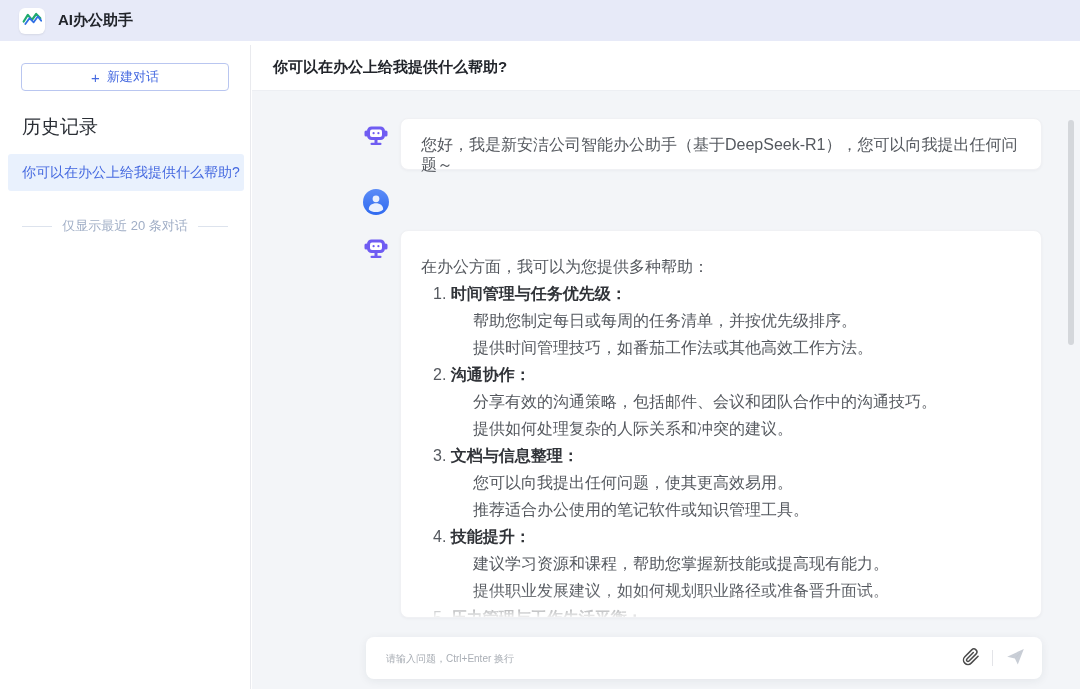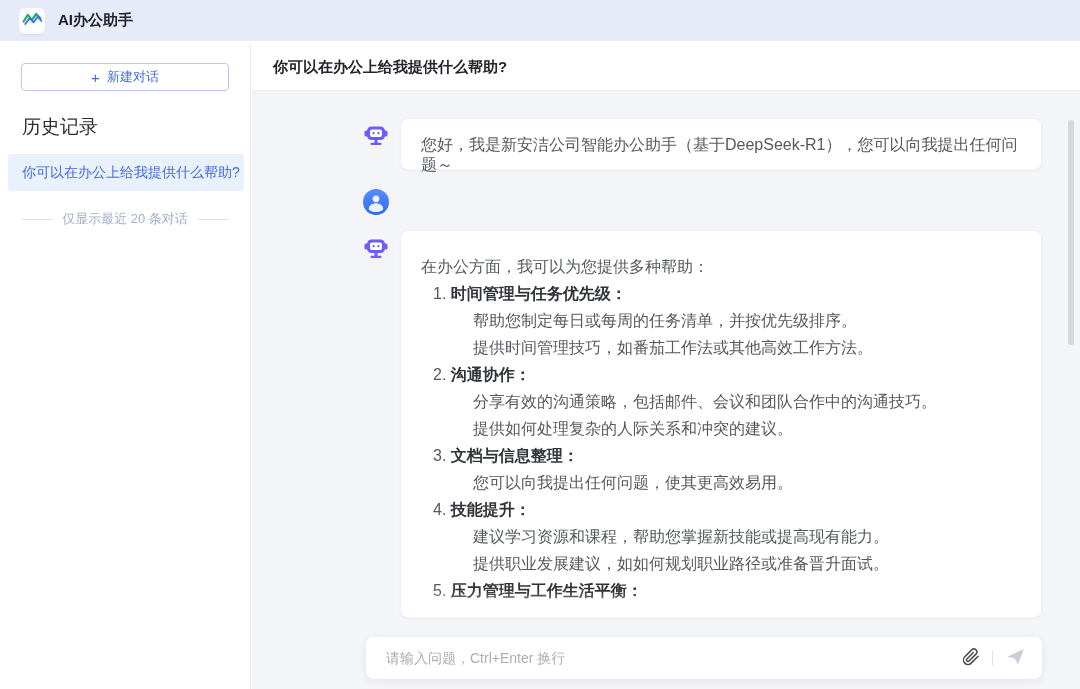--- a/index.html
+++ b/index.html
@@ -20,21 +20,21 @@
   .new-chat-btn{ display:flex; align-items:center; justify-content:center; gap:7px;
     margin:18px auto 0; width:208px; height:28px; background:#fff;
     border:1px solid #b9c6f0; border-radius:4px; color:#4569e0; font-size:13px;
     cursor:pointer; }
   .new-chat-btn .plus{ font-size:15px; line-height:1; }
   .history-label{ margin:23px 0 0 22px; font-size:19px; color:#2b2f36; }
   .history-item{ margin-top:14px; margin-left:8px; width:236px; height:37px;
     background:#e9f1fd; color:#4569e0; font-size:14px; line-height:37px;
     padding-left:14px; border-radius:3px; white-space:nowrap; overflow:hidden;
     cursor:pointer; }
-  .history-note{ margin-top:19px; display:flex; align-items:center; justify-content:center; gap:10px; }
+  .history-note{ margin-top:26px; display:flex; align-items:center; justify-content:center; gap:10px; }
   .history-note .dash{ width:30px; height:1px; background:#dde3ed; }
   .history-note .note-text{ font-size:13px; color:#a0aec6; }
 
   
   .main-header{ position:absolute; left:252px; top:45px; width:828px; height:46px;
     background:#fff; border-bottom:1px solid #edeff3; display:flex; align-items:center; }
   .main-header .conv-title{ margin-left:21px; font-size:15px; font-weight:700; color:#22252b; }
 
   .chat{ position:absolute; left:252px; top:91px; width:828px; height:598px;
     background:#f3f5f8; }
@@ -57,21 +57,21 @@
 
   
   .scroll-thumb{ position:absolute; right:6px; top:29px; width:6px; height:225px;
     background:#d4d7db; border-radius:3px; cursor:pointer; }
 
   
   .composer{ position:absolute; left:114px; top:546px; width:676px; height:42px;
     background:#fff; border-radius:8px; box-shadow:0 2px 10px rgba(31,38,62,.07);
     display:flex; align-items:center; }
   .composer input{ flex:1; height:100%; border:none; outline:none; background:transparent;
-    font-size:14px; color:#3b3f45; padding-left:20px;
+    font-size:10px; color:#3b3f45; padding-left:20px;
     font-family:"Liberation Sans","DejaVu Sans",sans-serif; }
   .composer input::placeholder{ color:#a9aeb5; }
   .composer .tools{ display:flex; align-items:center; gap:12px; padding-right:16px; }
   .composer .vdiv{ width:1px; height:16px; background:#e3e4e8; }
   .icon-btn{ display:flex; align-items:center; justify-content:center; cursor:pointer; background:none; border:none; }
 </style>
 </head>
 <body>
 
 <div class="topbar">
@@ -153,20 +153,21 @@
     <p>在办公方面，我可以为您提供多种帮助：</p>
     <div>
         <p class="item-head"><span class="num">1. </span><span class="ttl">时间管理与任务优先级：</span></p>
         <p class="detail">帮助您制定每日或每周的任务清单，并按优先级排序。</p>
         <p class="detail">提供时间管理技巧，如番茄工作法或其他高效工作方法。</p>
         <p class="item-head"><span class="num">2. </span><span class="ttl">沟通协作：</span></p>
         <p class="detail">分享有效的沟通策略，包括邮件、会议和团队合作中的沟通技巧。</p>
         <p class="detail">提供如何处理复杂的人际关系和冲突的建议。</p>
         <p class="item-head"><span class="num">3. </span><span class="ttl">文档与信息整理：</span></p>
         <p class="detail">您可以向我提出任何问题，使其更高效易用。</p>
+        <p class="detail">推荐适合办公使用的笔记软件或知识管理工具。</p>
         <p class="item-head"><span class="num">4. </span><span class="ttl">技能提升：</span></p>
         <p class="detail">建议学习资源和课程，帮助您掌握新技能或提高现有能力。</p>
         <p class="detail">提供职业发展建议，如如何规划职业路径或准备晋升面试。</p>
         <p class="item-head"><span class="num">5. </span><span class="ttl">压力管理与工作生活平衡：</span></p>
       </div>
     <div class="bubble-fade"></div>
   </div>
 
   <div class="scroll-thumb"></div>
 

